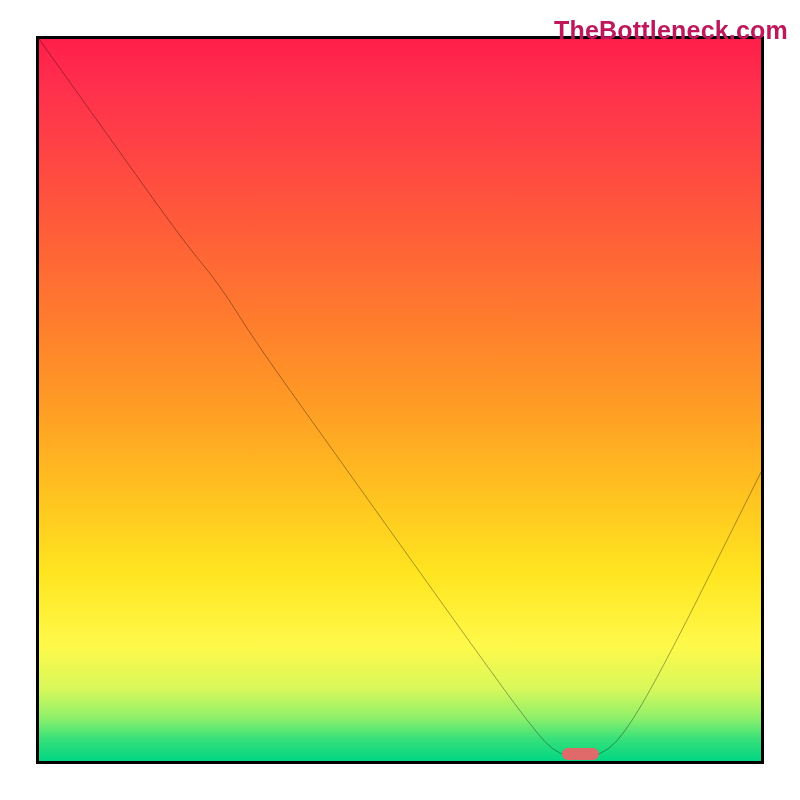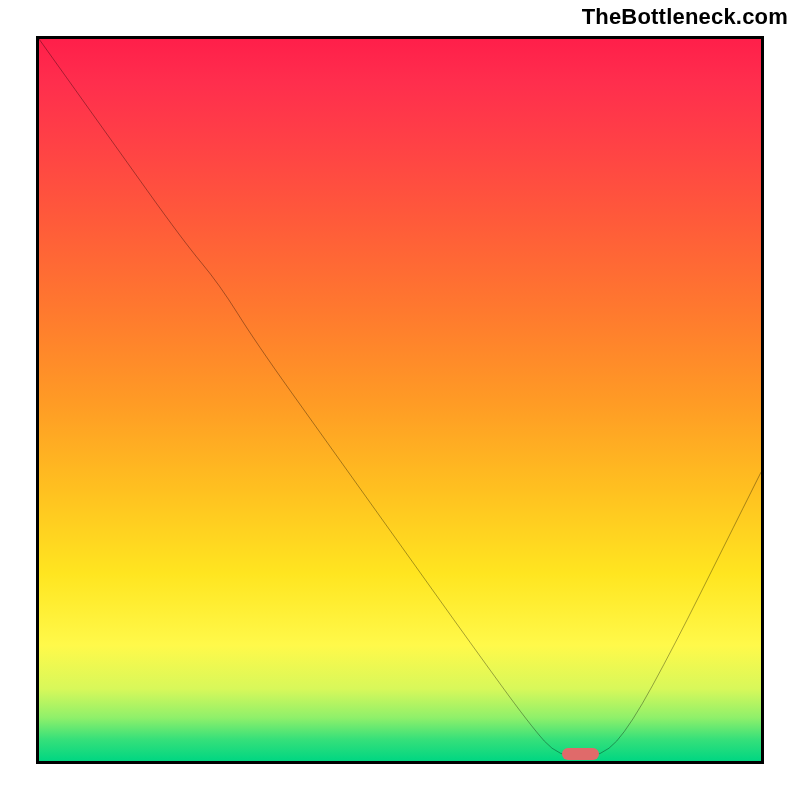--- a/index.html
+++ b/index.html
@@ -6,25 +6,25 @@
     margin: 0;
     padding: 0;
     width: 800px;
     height: 800px;
     background: #ffffff;
     font-family: Arial, Helvetica, sans-serif;
     overflow: hidden;
   }
   .watermark {
     position: absolute;
-    top: 4px;
+    top: 16px;
     right: 12px;
-    font-size: 22px;
+    font-size: 25px;
     font-weight: 600;
-    color: #000000;
+    color: #be185d;
     letter-spacing: 0.2px;
     z-index: 20;
   }
   .chart-frame {
     position: absolute;
     left: 36px;
     top: 36px;
     width: 728px;   
     height: 728px;
     border: 3px solid #000000;

